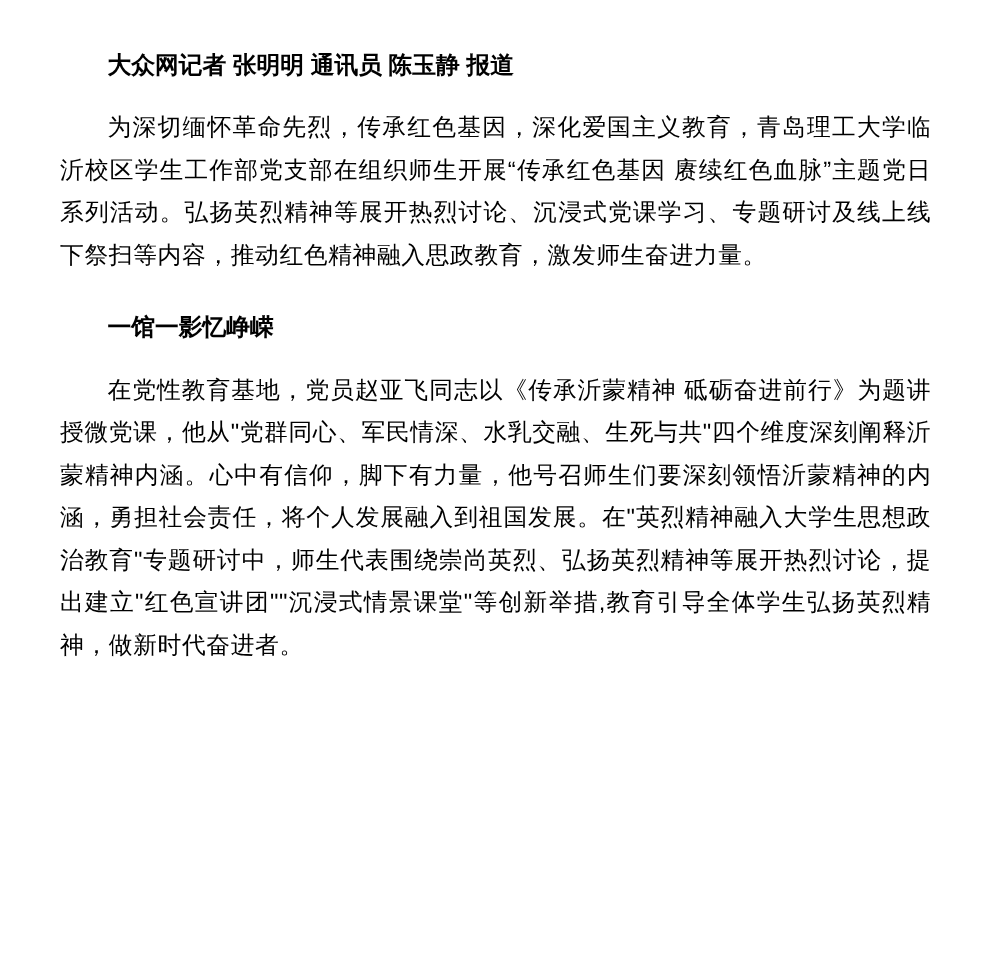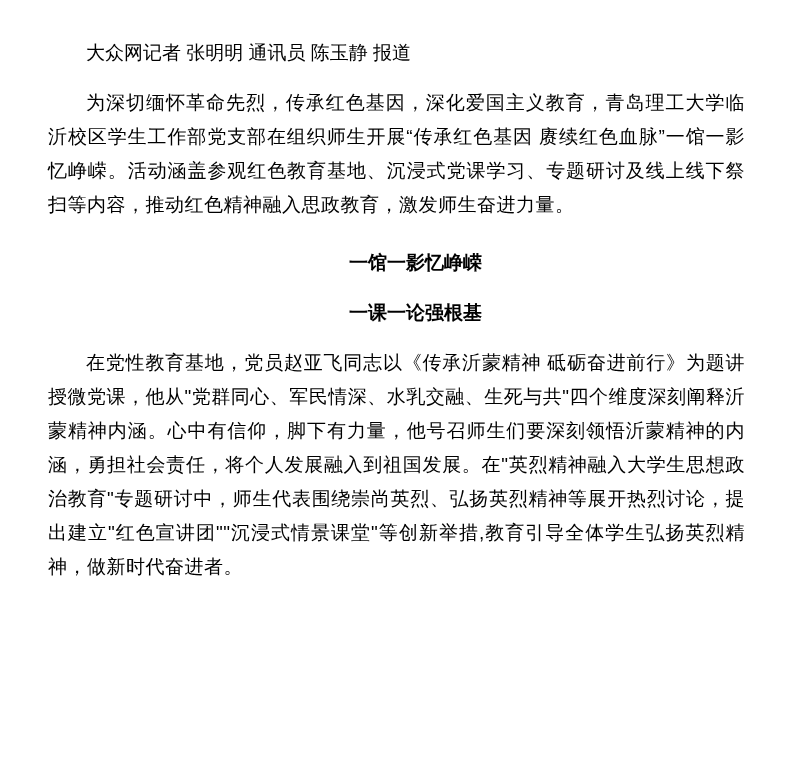--- a/index.html
+++ b/index.html
@@ -16,51 +16,49 @@
   }
   .article {
     box-sizing: border-box;
     width: 793px;
     padding: 36px 48px 0 48px;
   }
   .byline {
     margin: 0 0 16px 0;
     font-size: 19px;
     line-height: 34px;
-    font-weight: normal;
+    font-weight: bold;
     text-indent: 2em;
     white-space: nowrap;
   }
   .para {
     margin: 0 0 24px 0;
     font-size: 19px;
     line-height: 34px;
     text-indent: 2em;
     text-align: justify;
     letter-spacing: 0.5px;
   }
   .section-heading {
     margin: 0 0 16px 0;
     font-size: 19px;
     line-height: 34px;
     font-weight: bold;
     text-indent: 2em;
-    text-align: center;
   }
 </style>
 </head>
 <body>
 
 <div class="page">
   <article class="article">
     <p class="byline">大众网记者 张明明 通讯员 陈玉静 报道</p>
 
-    <p class="para">为深切缅怀革命先烈，传承红色基因，深化爱国主义教育，青岛理工大学临沂校区学生工作部党支部在组织师生开展“传承红色基因 赓续红色血脉”一馆一影忆峥嵘。活动涵盖参观红色教育基地、沉浸式党课学习、专题研讨及线上线下祭扫等内容，推动红色精神融入思政教育，激发师生奋进力量。</p>
+    <p class="para">为深切缅怀革命先烈，传承红色基因，深化爱国主义教育，青岛理工大学临沂校区学生工作部党支部在组织师生开展“传承红色基因 赓续红色血脉”主题党日系列活动。弘扬英烈精神等展开热烈讨论、沉浸式党课学习、专题研讨及线上线下祭扫等内容，推动红色精神融入思政教育，激发师生奋进力量。</p>
 
     <h3 class="section-heading">一馆一影忆峥嵘</h3>
 
 
-    <h3 class="section-heading">一课一论强根基</h3>
 
     <p class="para">在党性教育基地，党员赵亚飞同志以《传承沂蒙精神 砥砺奋进前行》为题讲授微党课，他从"党群同心、军民情深、水乳交融、生死与共"四个维度深刻阐释沂蒙精神内涵。心中有信仰，脚下有力量，他号召师生们要深刻领悟沂蒙精神的内涵，勇担社会责任，将个人发展融入到祖国发展。在"英烈精神融入大学生思想政治教育"专题研讨中，师生代表围绕崇尚英烈、弘扬英烈精神等展开热烈讨论，提出建立"红色宣讲团""沉浸式情景课堂"等创新举措,教育引导全体学生弘扬英烈精神，做新时代奋进者。</p>
 
   </article>
 </div>
 
 </body></html>

